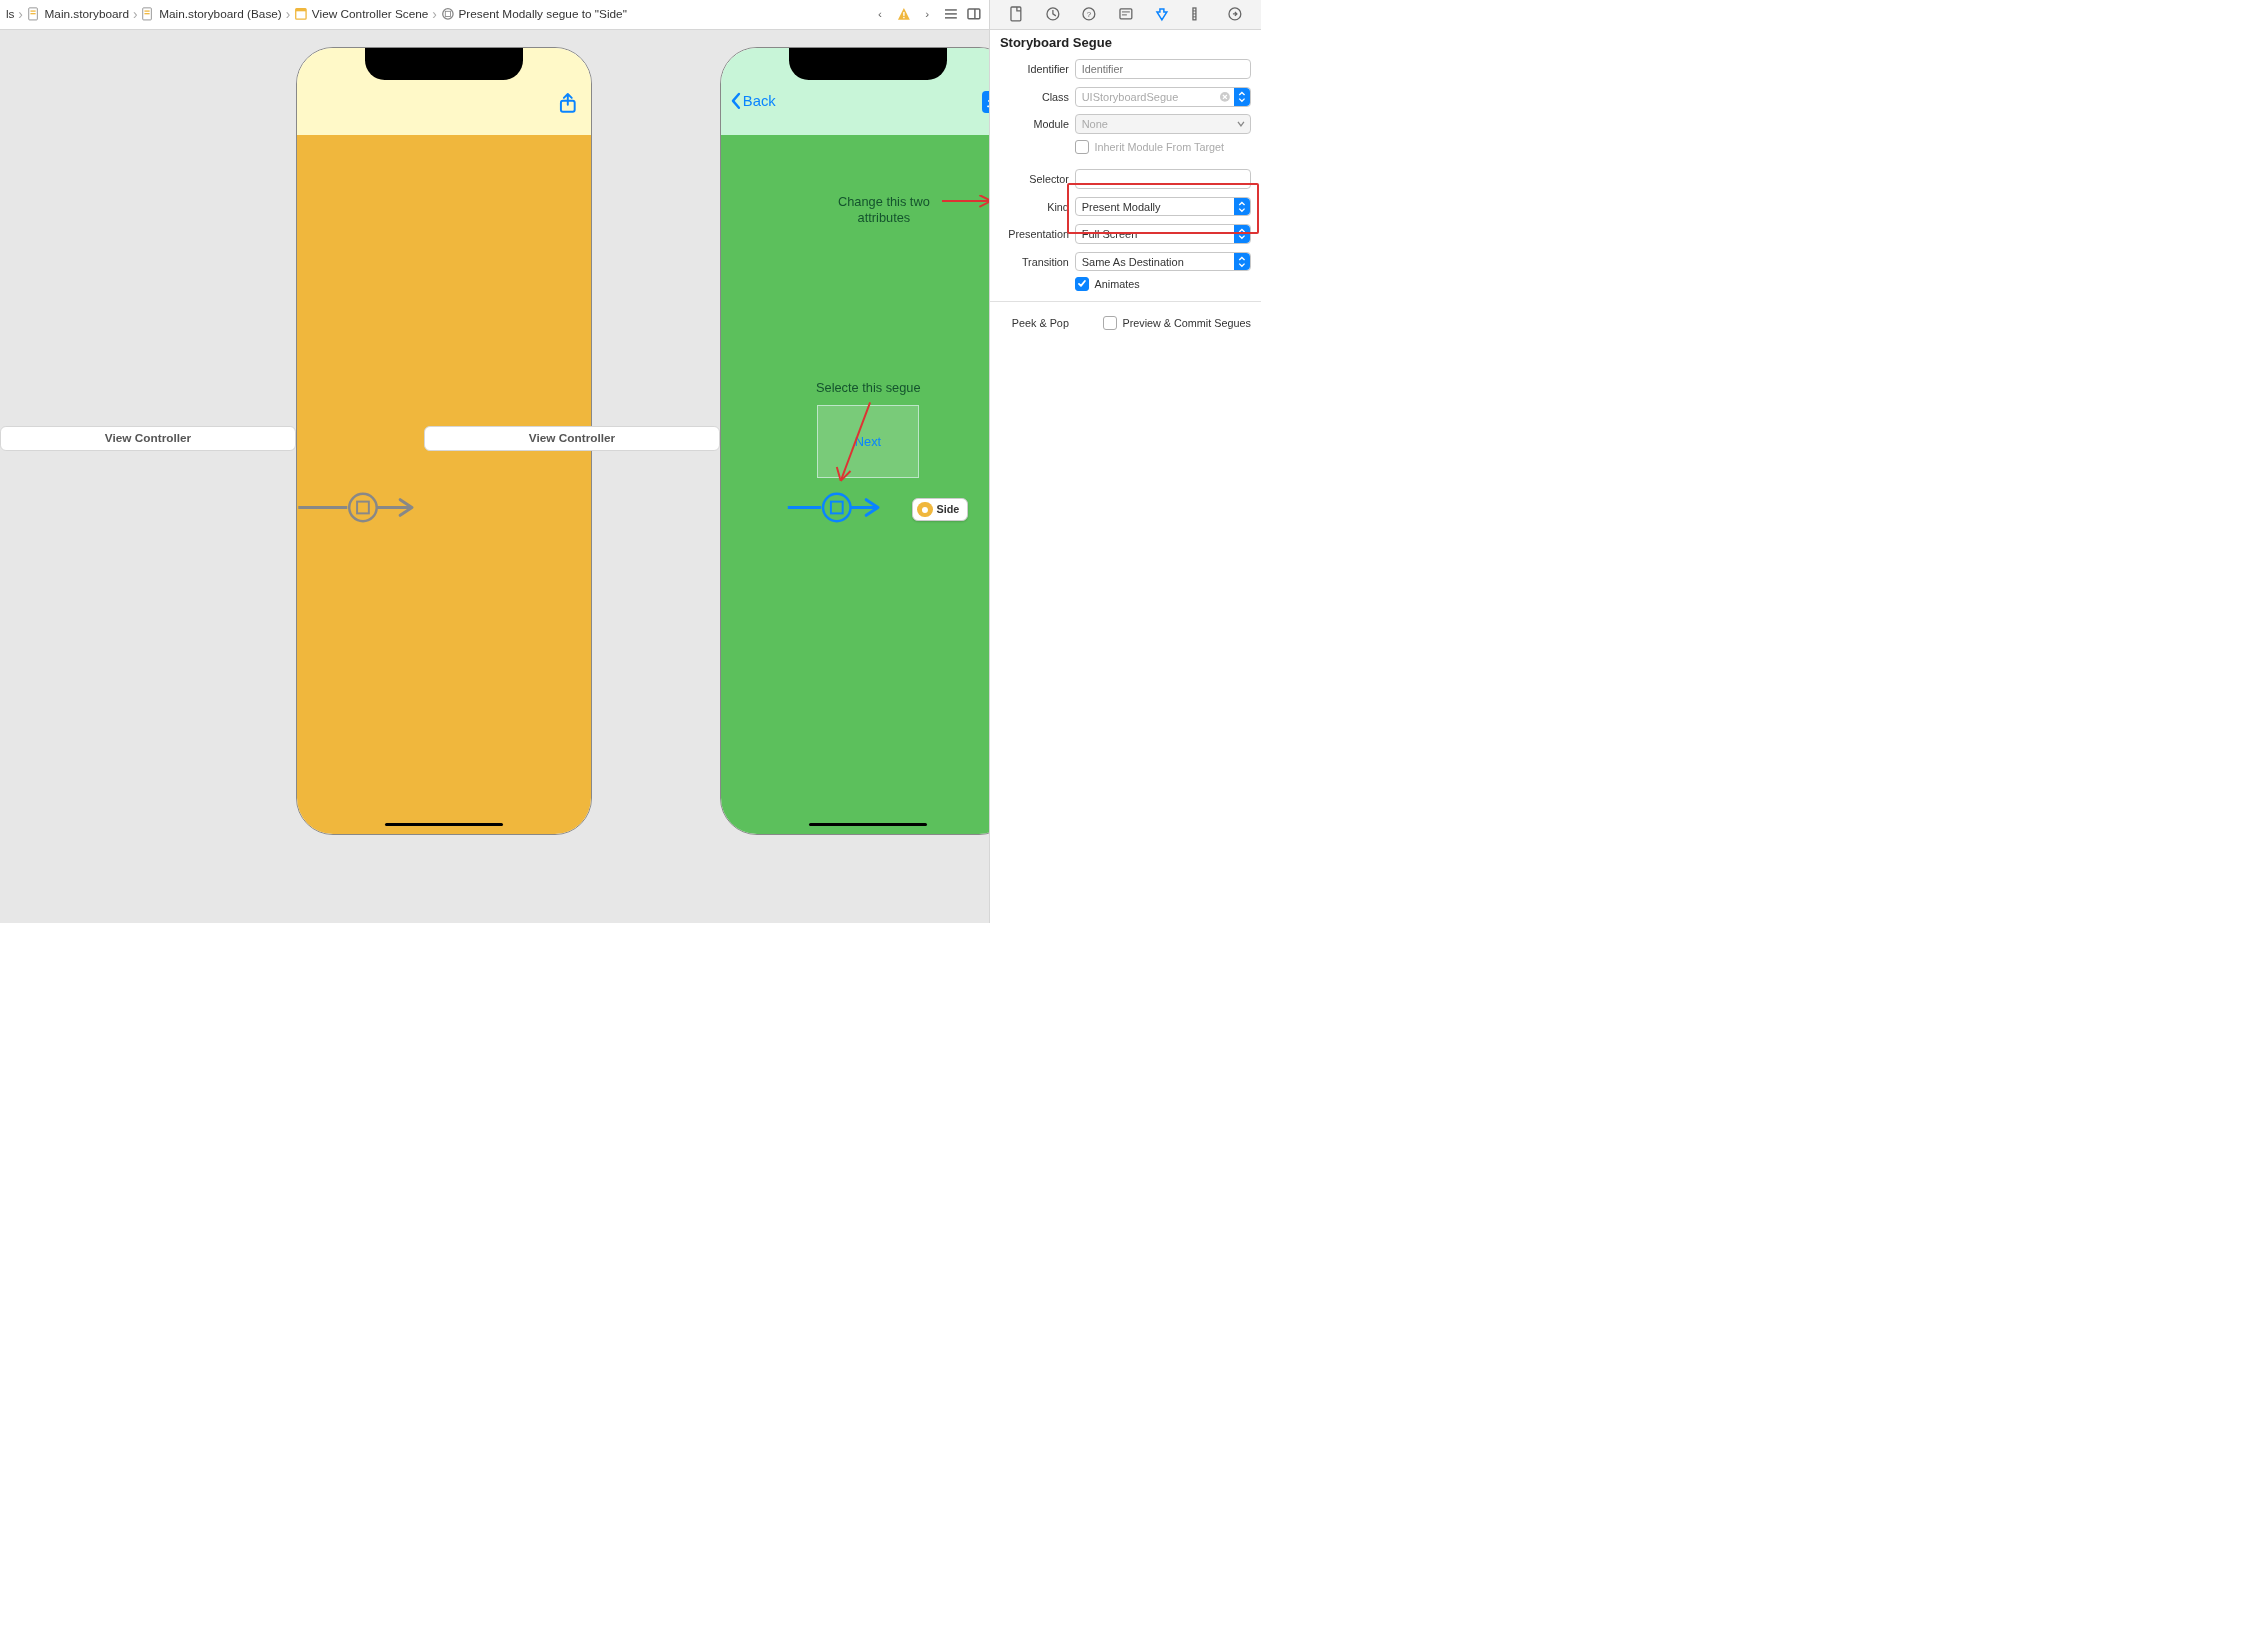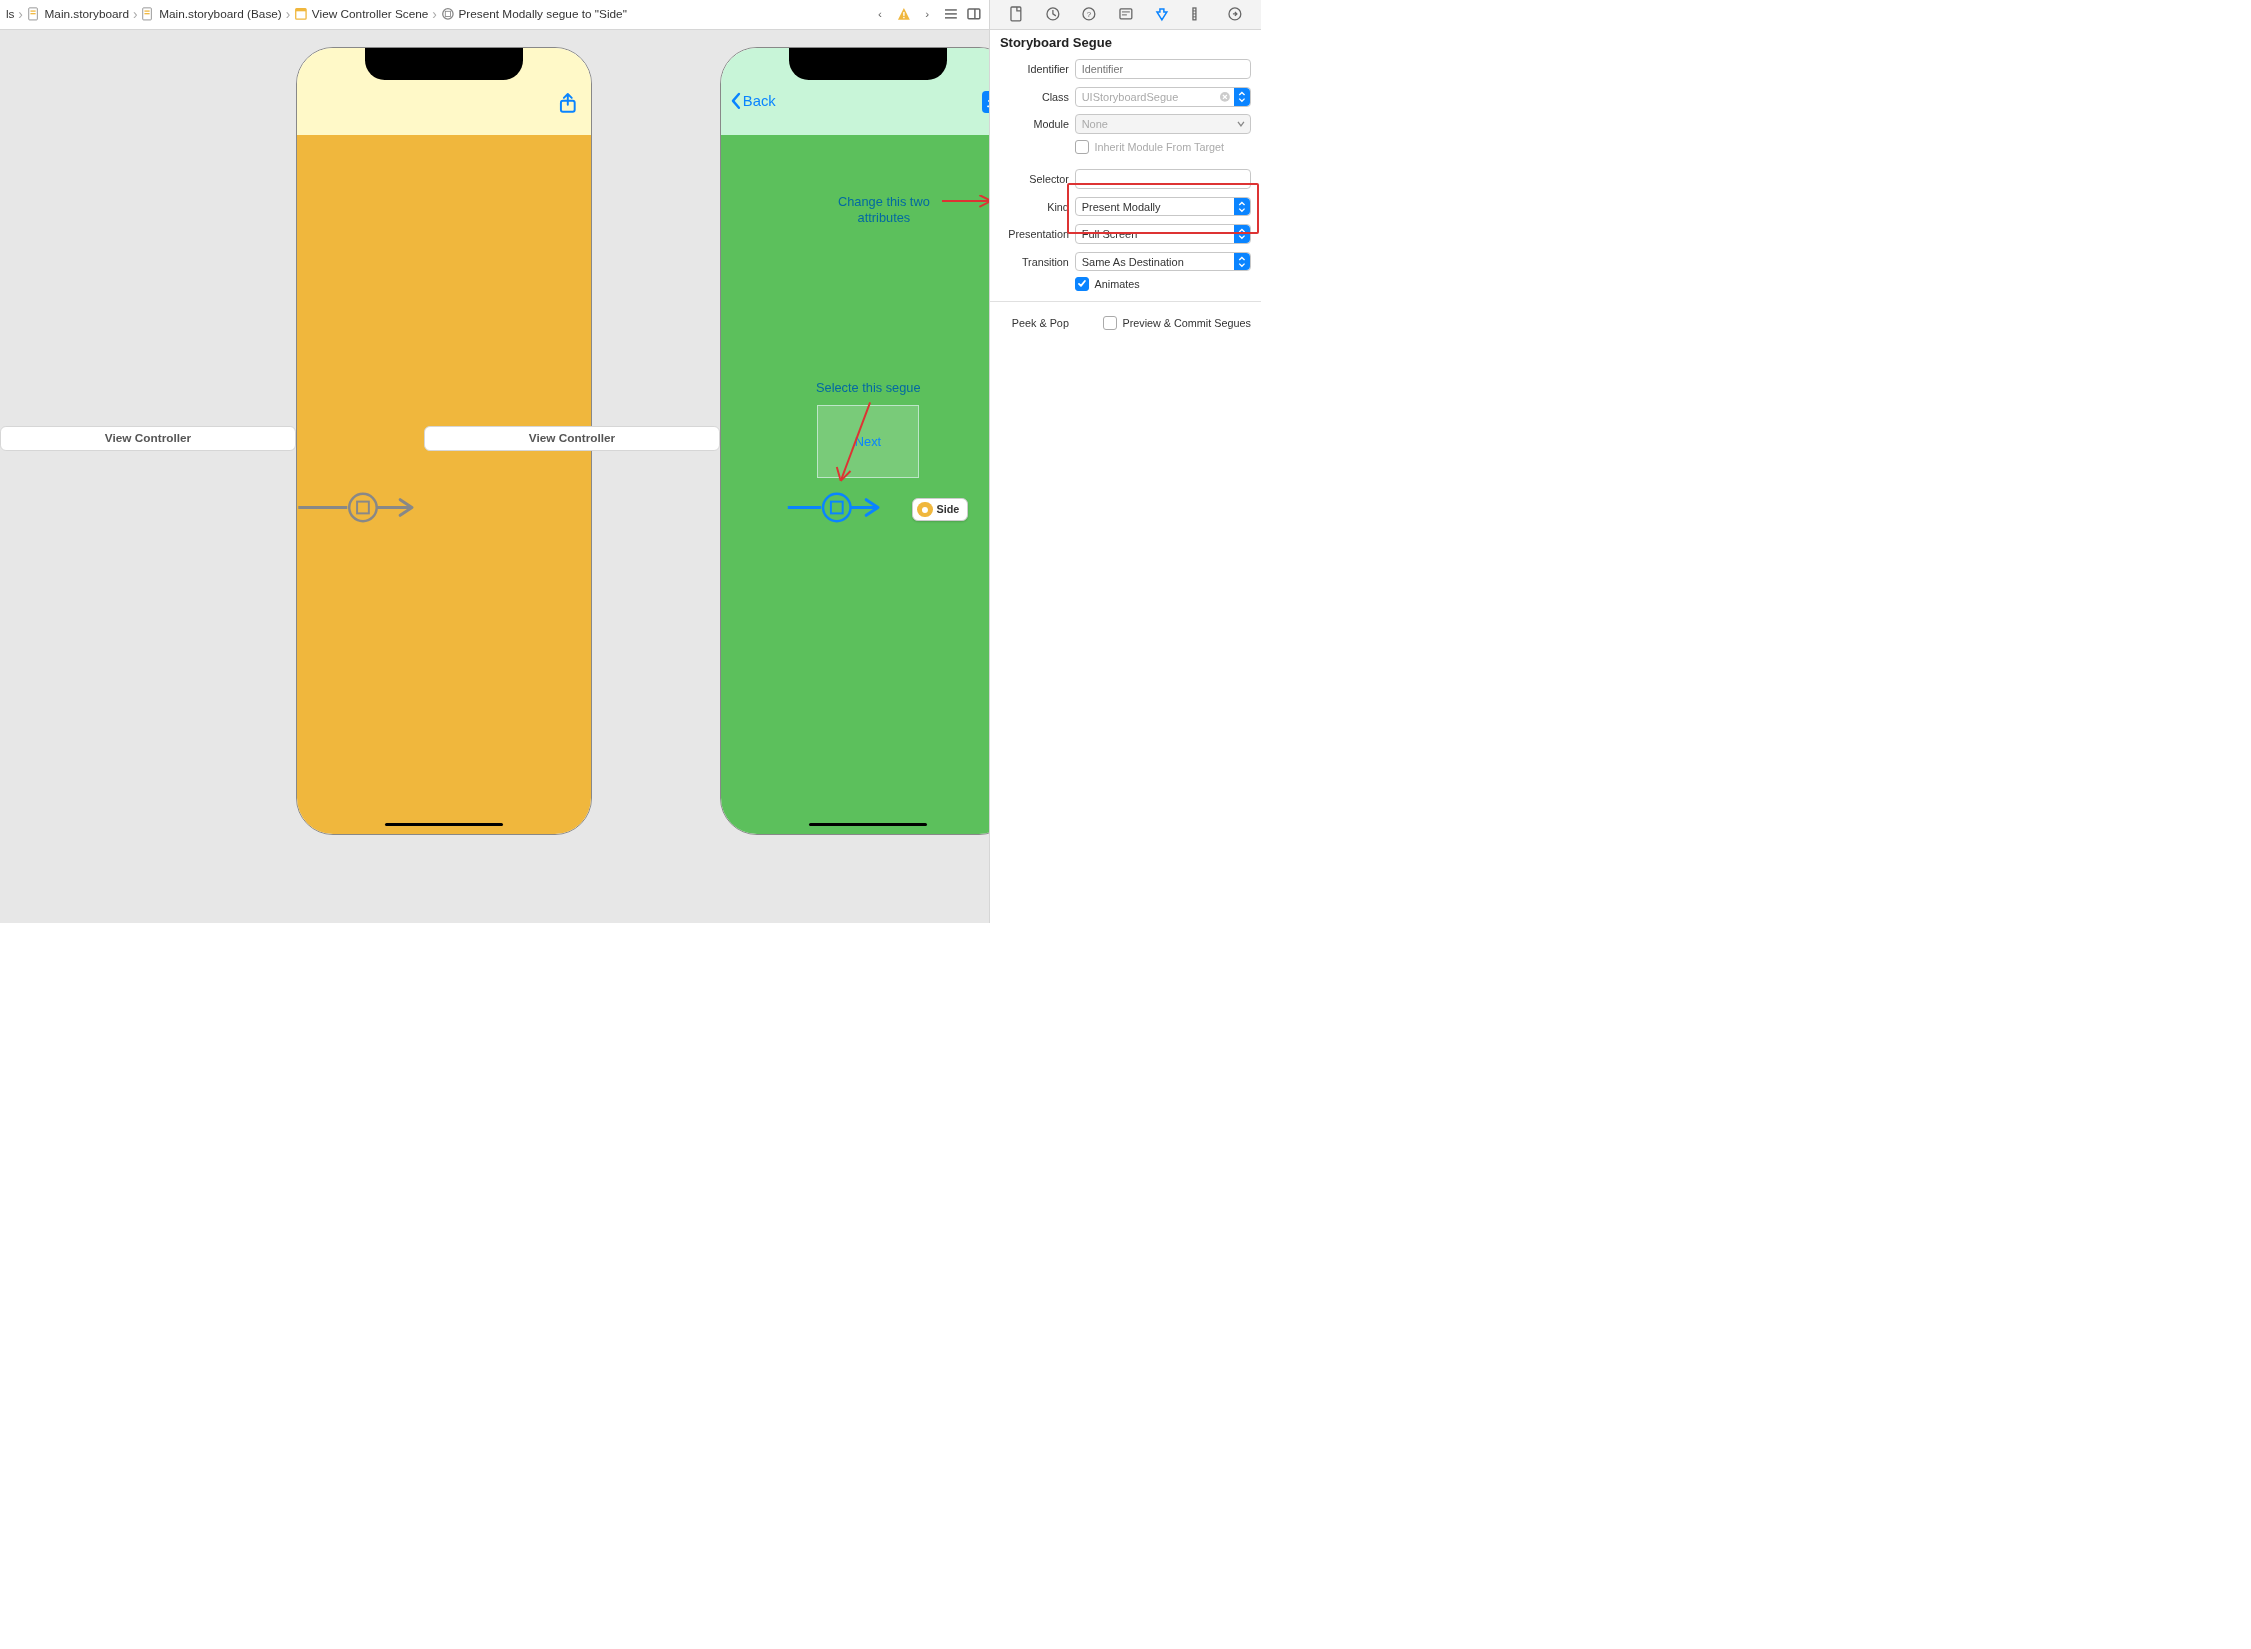--- a/index.html
+++ b/index.html
@@ -35,21 +35,21 @@
   .phone-green .body { position: absolute; top: 87px; bottom: 0; left: 0; right: 0; background: #5cc05c; }
   .phone-green .container { position: absolute; top: 357px; left: 50%; transform: translateX(-50%); width: 102px; height: 73px; border: 1px solid #bde6c8; background: rgba(255,255,255,0.18); display:flex; align-items:center; justify-content:center; color:#0a84ff; font-size:12.8px;}
   
   .arrow { position: absolute; }
   
   
   .side-node { position: absolute; background:#fff; border:1px solid #ccc; border-radius:5.9px; padding:3px 7.9px 3px 3.9px; display:flex; align-items:center; gap:3.9px; font-size:10.8px; font-weight:600; box-shadow: 0 1px 2px rgba(0,0,0,.15);}
   .side-dot { width:15.8px; height:15.8px; background:#f0b73d; border-radius:50%; display:flex; align-items:center; justify-content:center;}
 
   
-  .anno { position: absolute; color: #0369a1; font-size: 12.8px; line-height: 1.3; }
+  .anno { position: absolute; color: #14532d; font-size: 12.8px; line-height: 1.3; }
   
   
   .inspector-tabs { position: absolute; top: 0; left: 989px; right: 0; height: 29.6px; border-left: 1px solid #d6d6d6; border-bottom: 1px solid #d6d6d6; background: #f3f3f3; display: flex; align-items: center; justify-content: space-around; padding: 0 7.9px; }
   .itab { width: 19.7px; height: 19.7px; display:flex; align-items:center; justify-content:center; color:#666; cursor:pointer;}
   .itab.sel { color: #0a84ff; }
   
   
   .inspector { position: absolute; top: 29.6px; left: 989px; right: 0; bottom: 0; border-left: 1px solid #d6d6d6; background: #fff; padding: 3.9px 9.9px 9.9px 9.9px; display: flex; flex-direction: column; gap: 3.9px; }
   .insp-head { font-weight: 700; font-size: 13px; color: #222; margin-bottom: 3px; padding-top:2px;}
   .row { display: flex; align-items: center; gap: 5.9px; height: 23.6px; }

